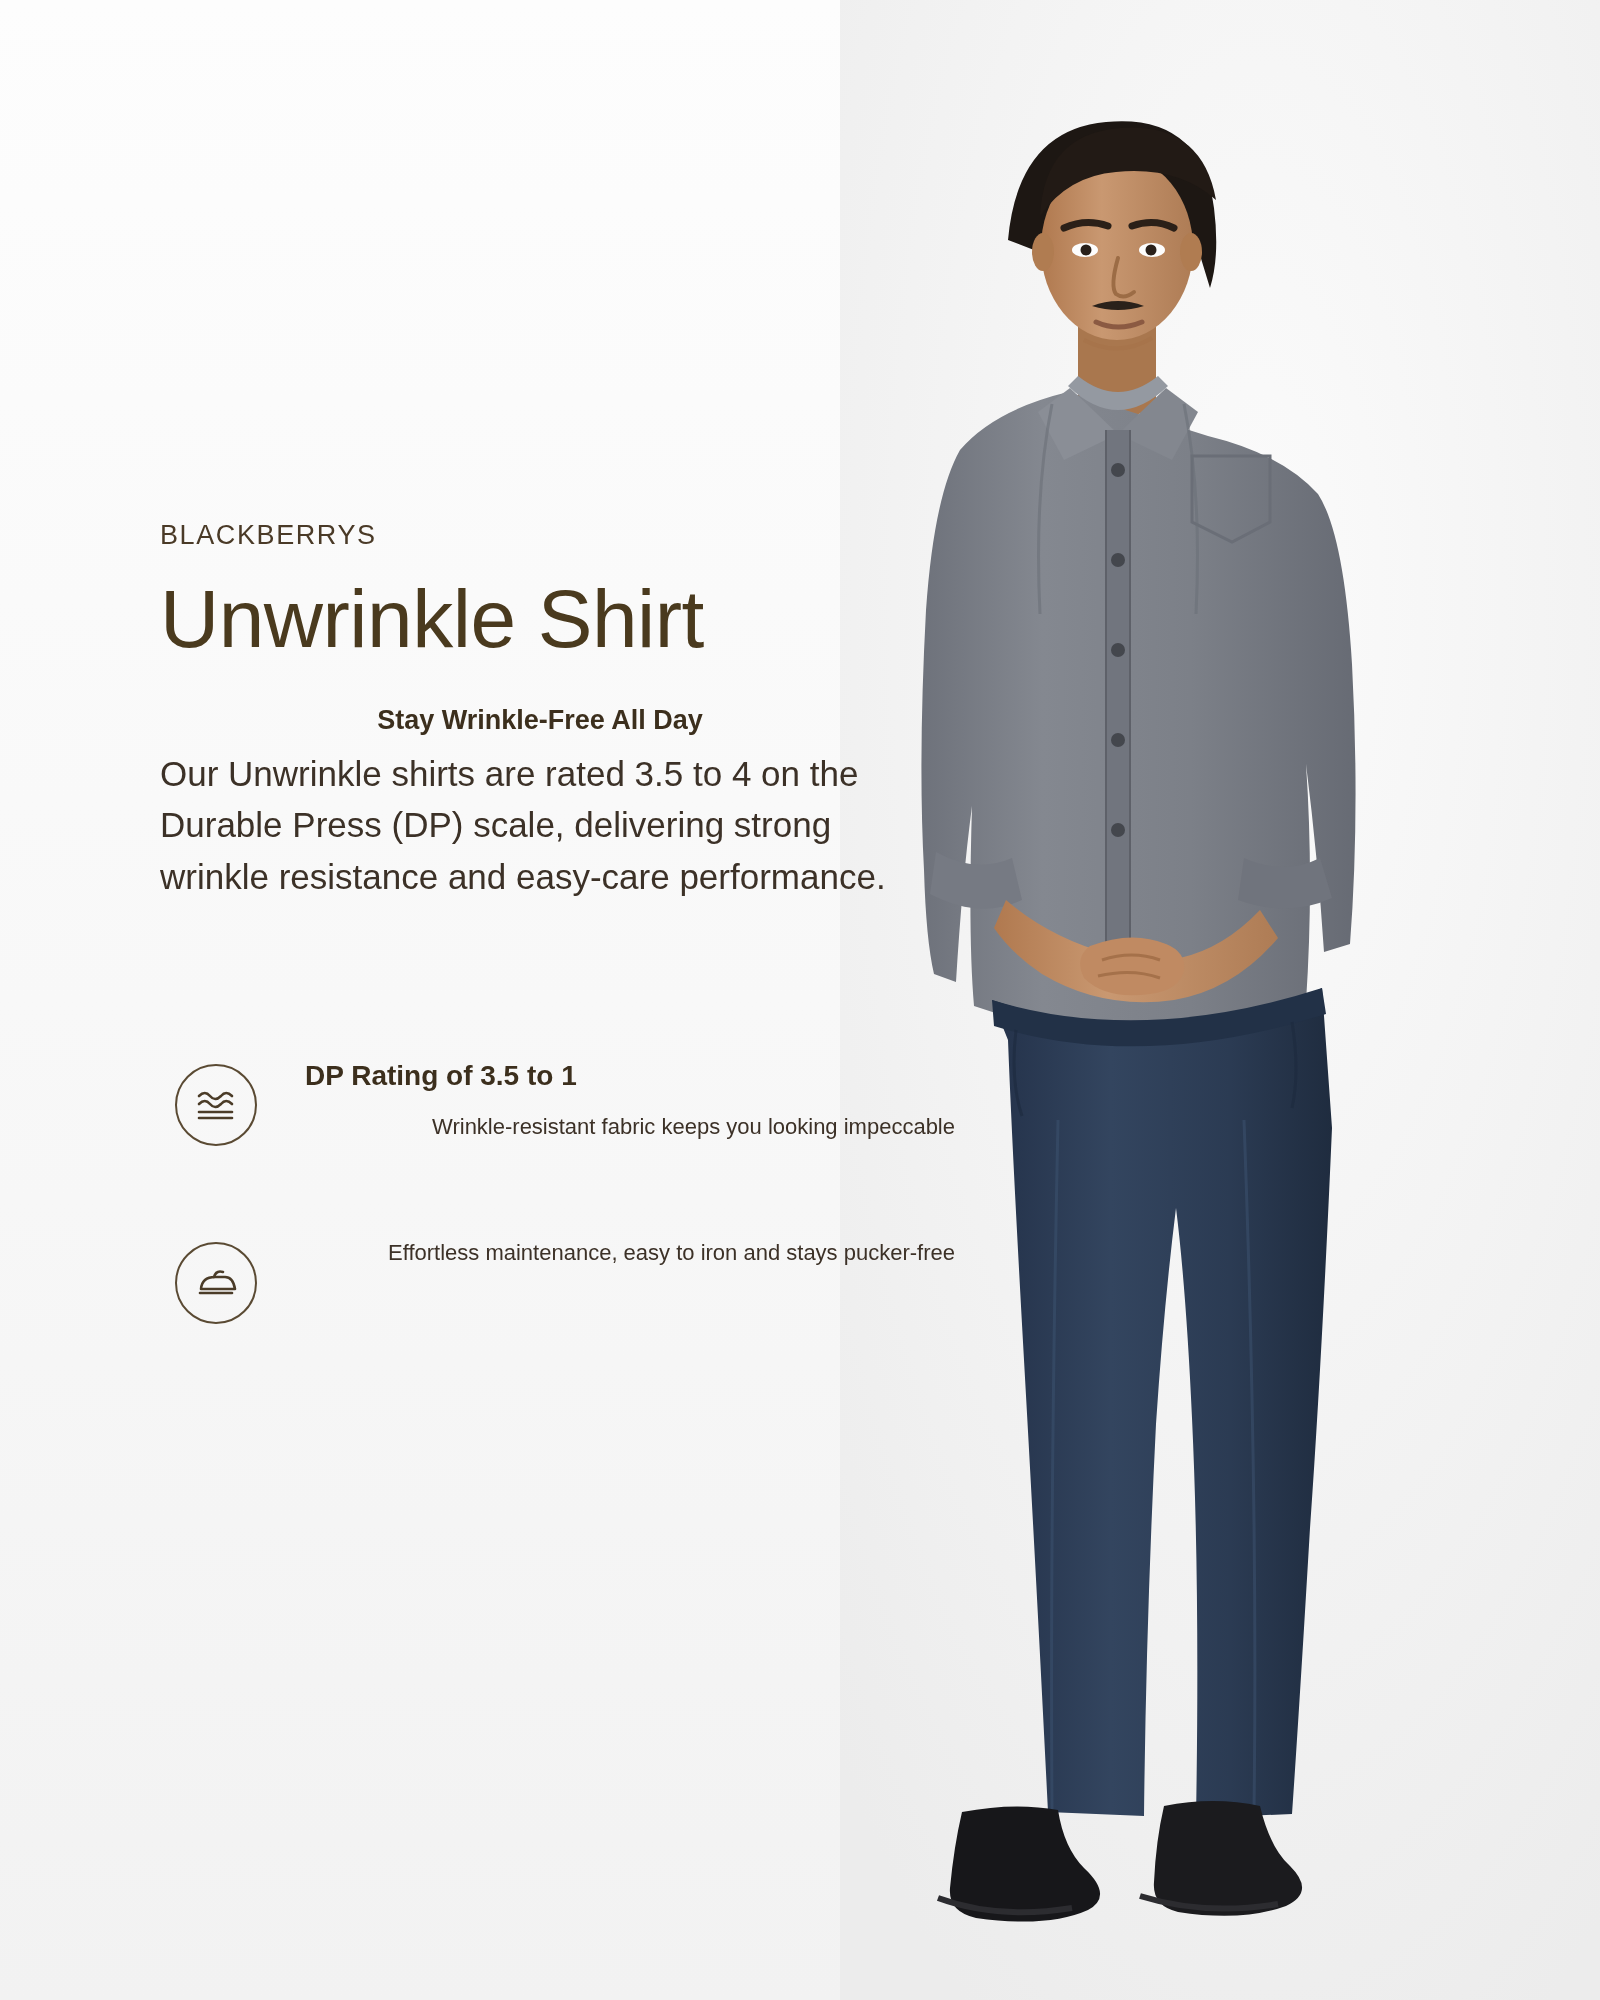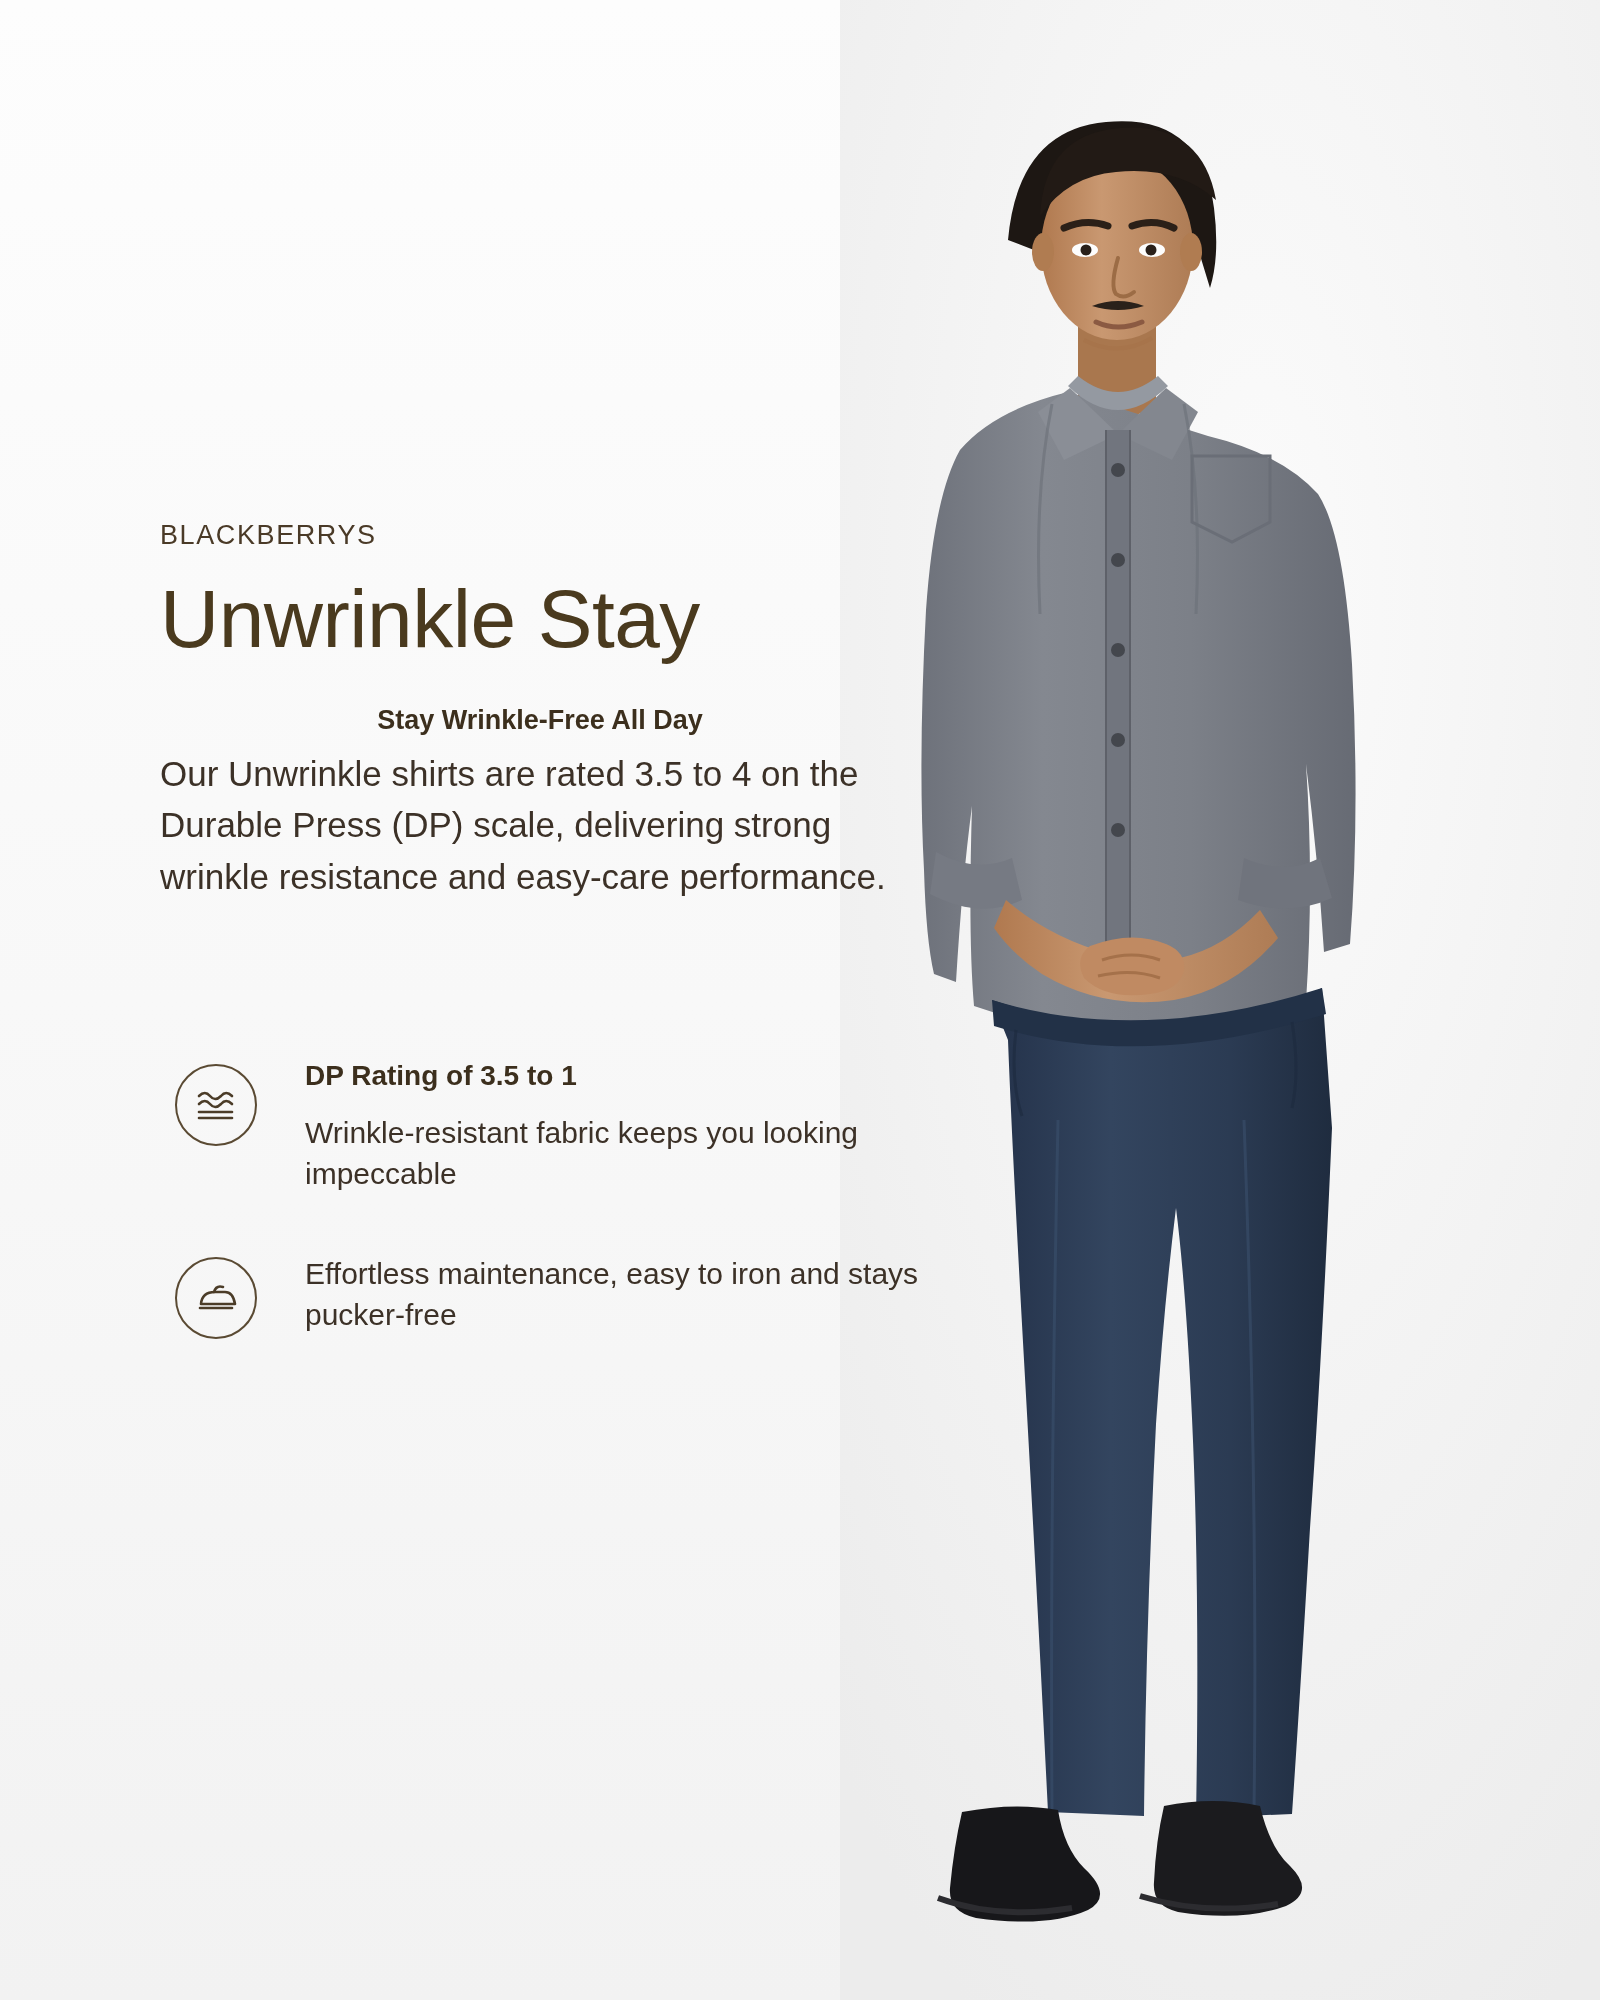--- a/index.html
+++ b/index.html
@@ -85,23 +85,24 @@
     justify-content: center;
   }
   .feature-icon svg { display: block; }
   .feature-title {
     font-size: 28px;
     font-weight: bold;
     color: #3c2f1d;
     margin-bottom: 20px;
   }
   .feature-desc {
-    font-size: 30px;
+    font-size: 22px;
     line-height: 1.38;
     color: #3c3127;
+    text-align: right;
   }
 
   
   .model-wrap {
     position: absolute;
     right: 0;
     top: 0;
     width: 760px;
     height: 2000px;
     background: linear-gradient(160deg, #fbfbfb 0%, #f4f4f4 55%, #eeeeee 100%);
@@ -252,21 +253,21 @@
 
       <path d="M122 1812 q52 -10 96 -2 q6 38 26 58 q30 28 4 42 q-40 18 -112 8 q-28 -6 -26 -30 q4 -42 12 -76 z" fill="#17171a"></path>
       <path d="M324 1806 q50 -10 96 0 q10 42 30 60 q26 26 -4 40 q-44 16 -108 6 q-26 -6 -24 -30 q2 -42 10 -76 z" fill="#1b1b1e"></path>
       <path d="M98 1898 q60 22 134 10" stroke="#2c2c30" stroke-width="6" fill="none"></path>
       <path d="M300 1896 q64 20 138 8" stroke="#2c2c30" stroke-width="6" fill="none"></path>
     </svg>
   </div>
 
   <div class="left-col">
     <div class="brand">BLACKBERRYS</div>
-    <div class="headline">Unwrinkle Stay</div>
+    <div class="headline">Unwrinkle Shirt</div>
     <div class="sub-head">Stay Wrinkle-Free All Day</div>
     <div class="sub-body">Our Unwrinkle shirts are rated 3.5 to 4 on the Durable Press (DP) scale, delivering strong wrinkle resistance and easy-care performance.</div>
   </div>
 
   <div class="features">
 
     <div class="feature">
       <span class="feature-icon">
         <svg width="46" height="40" viewBox="0 0 46 40" fill="none" stroke="#4b3c28" stroke-width="2.6" stroke-linecap="round">
           <path d="M6 11 q6 -6 11 0 q5 6 11 0 q5 -6 11 0"></path>

